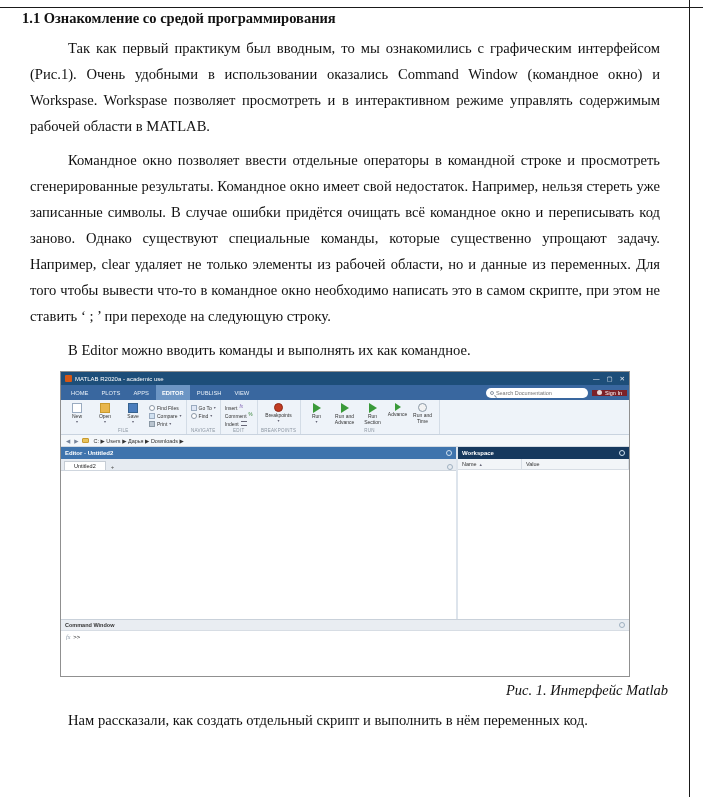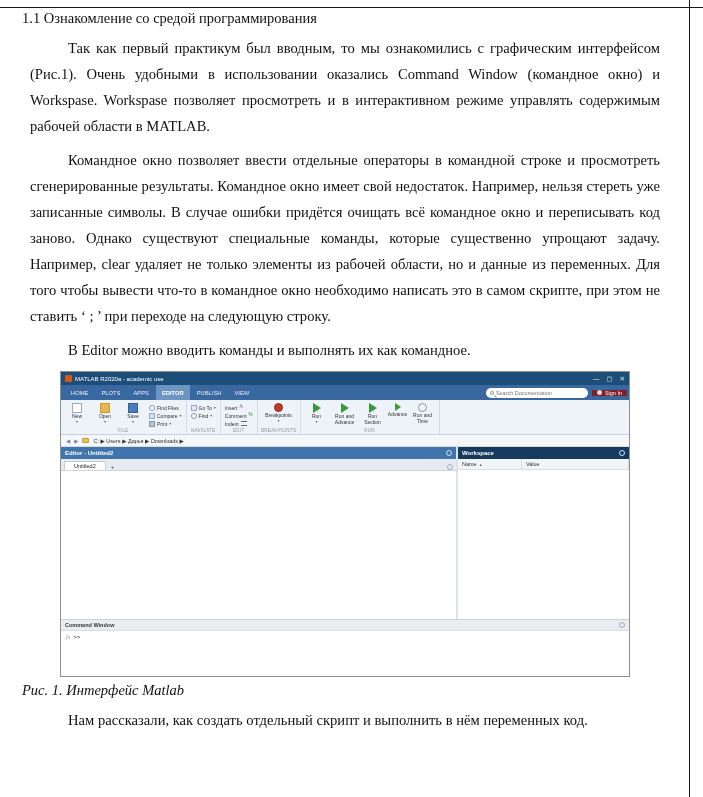--- a/index.html
+++ b/index.html
@@ -5,23 +5,23 @@
   html,body { margin:0; padding:0; }
   body {
     width:703px; height:797px; overflow:hidden; background:#ffffff;
     font-family:"Liberation Serif", serif; color:#111; position:relative;
   }
   .border-top { position:absolute; top:7px; left:0; width:703px; height:1px; background:#1a1a1a; }
   .border-right { position:absolute; top:0; left:689px; width:1px; height:797px; background:#1a1a1a; }
 
   .content { padding:0 35px 0 22px; }
   h1.doc-title { font-size:20px; font-weight:bold; text-align:center; margin:14px 0 10px; }
-  h2.doc-heading { font-size:14.5px; font-weight:normal; margin:10px 0 4px; }
+  h2.doc-heading { font-size:14.5px; font-weight:bold; margin:10px 0 4px; }
   p.body { font-size:14.6px; line-height:26px; text-align:justify; margin:8px; text-indent:38px; }
-  p.caption { font-size:14.5px; font-style:italic; text-align:left; margin:5px 0 3px; }
+  p.caption { font-size:14.5px; font-style:italic; text-align:right; margin:5px 0 3px; }
 
   
   .fig, .fig * { box-sizing:border-box; font-family:"Liberation Sans", sans-serif; }
   .fig {
     width:570px; height:306px; margin:7px 0 0 38px; background:#fff;
     border:1px solid #909090; display:flex; flex-direction:column; overflow:hidden;
   }
   .mw-titlebar { height:13px; flex:0 0 13px; background:#1d4e79; color:#fff; display:flex; align-items:center; gap:3px; padding:0 4px; font-size:6px; }
   .mw-logo { width:7px; height:7px; background:#d45715; border-radius:1px; flex:0 0 7px; }
   .mw-title { white-space:nowrap; }

